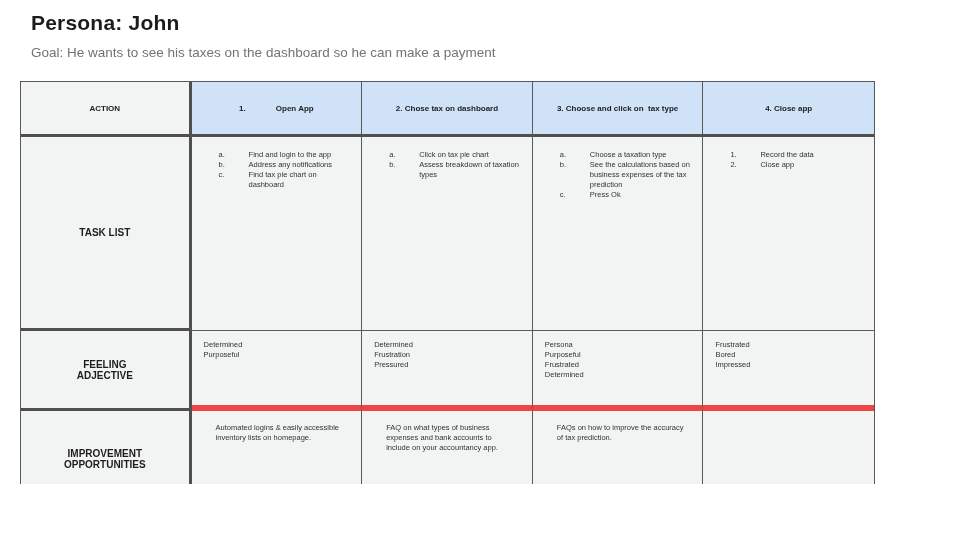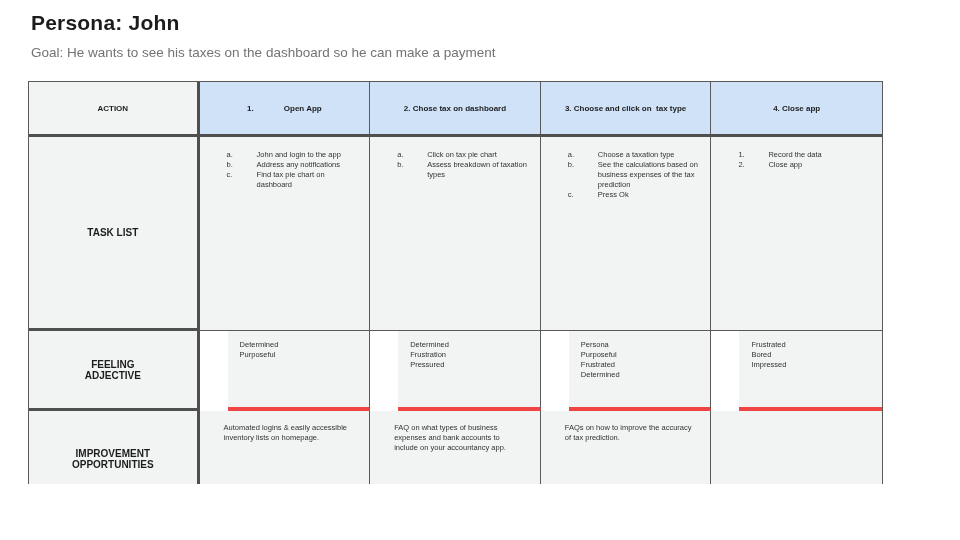--- a/index.html
+++ b/index.html
@@ -1,30 +1,30 @@
 <!DOCTYPE html>
 <html><head>
 <meta charset="utf-8">
 <style>
   html,body{margin:0;padding:0;background:#fff;}
   .slide{position:relative;width:960px;height:484px;background:#ffffff;overflow:hidden;
          font-family:"Liberation Sans",sans-serif;}
   .title{position:absolute;left:31px;top:11px;font-size:21px;font-weight:bold;color:#1c1c1c;letter-spacing:.2px;}
   .subtitle{position:absolute;left:31px;top:45px;font-size:13.5px;color:#737373;}
 
-  .tbl{position:absolute;left:28px;top:81px;width:855px;height:424px;
+  .tbl{position:absolute;left:20px;top:81px;width:855px;height:424px;
        display:grid;grid-template-columns:repeat(5,1fr);grid-template-rows:55px 194px 80px 95px;
        border:1px solid #595959;box-sizing:border-box;}
   .cell{background:#f2f3f3;box-sizing:border-box;overflow:hidden;}
   .blue{background:#cfe2f7;}
   .vr{border-right:1px solid #595959;}      
   .vrT{border-right:3px solid #4f4f4f;}     
   .hbT{border-bottom:3px solid #4f4f4f;}    
   .hb{border-bottom:1px solid #595959;}     
-  .hbL{border-bottom:4px solid #ef4444;margin-left:28px;}    
+  .hbL{border-bottom:6px solid #ef4444;}    
 
   .hdrcell{display:flex;align-items:center;justify-content:center;text-align:center;
            font-size:8px;font-weight:bold;color:#1d1d1d;white-space:pre-wrap;padding:0 8px;}
   .hdr1{display:flex;align-items:center;justify-content:center;gap:30px;font-size:8px;font-weight:bold;color:#1d1d1d;}
   .rowlabel{display:flex;align-items:center;justify-content:center;text-align:center;
             font-size:10px;font-weight:bold;color:#1d1d1d;}
   .rowlabel .lbl{max-width:100px;line-height:11px;}
 
   .taskcell{padding:13px 8px 0 27px;}
   .task{display:flex;font-size:7.5px;line-height:10px;color:#333;}
@@ -60,21 +60,21 @@
     <div class="cell blue hbT hdrcell">
       <span>4. Close app</span>
     </div>
 
     <div class="cell vrT hbT rowlabel">
       <span class="lbl">TASK LIST</span>
     </div>
     <div class="cell vr hb taskcell">
       <div class="task">
         <span class="mk">a.</span>
-        <span class="tx">John and login to the app</span>
+        <span class="tx">Find and login to the app</span>
       </div>
       <div class="task">
         <span class="mk">b.</span>
         <span class="tx">Address any notifications</span>
       </div>
       <div class="task">
         <span class="mk">c.</span>
         <span class="tx">Find tax pie chart on dashboard</span>
       </div>
     </div>

